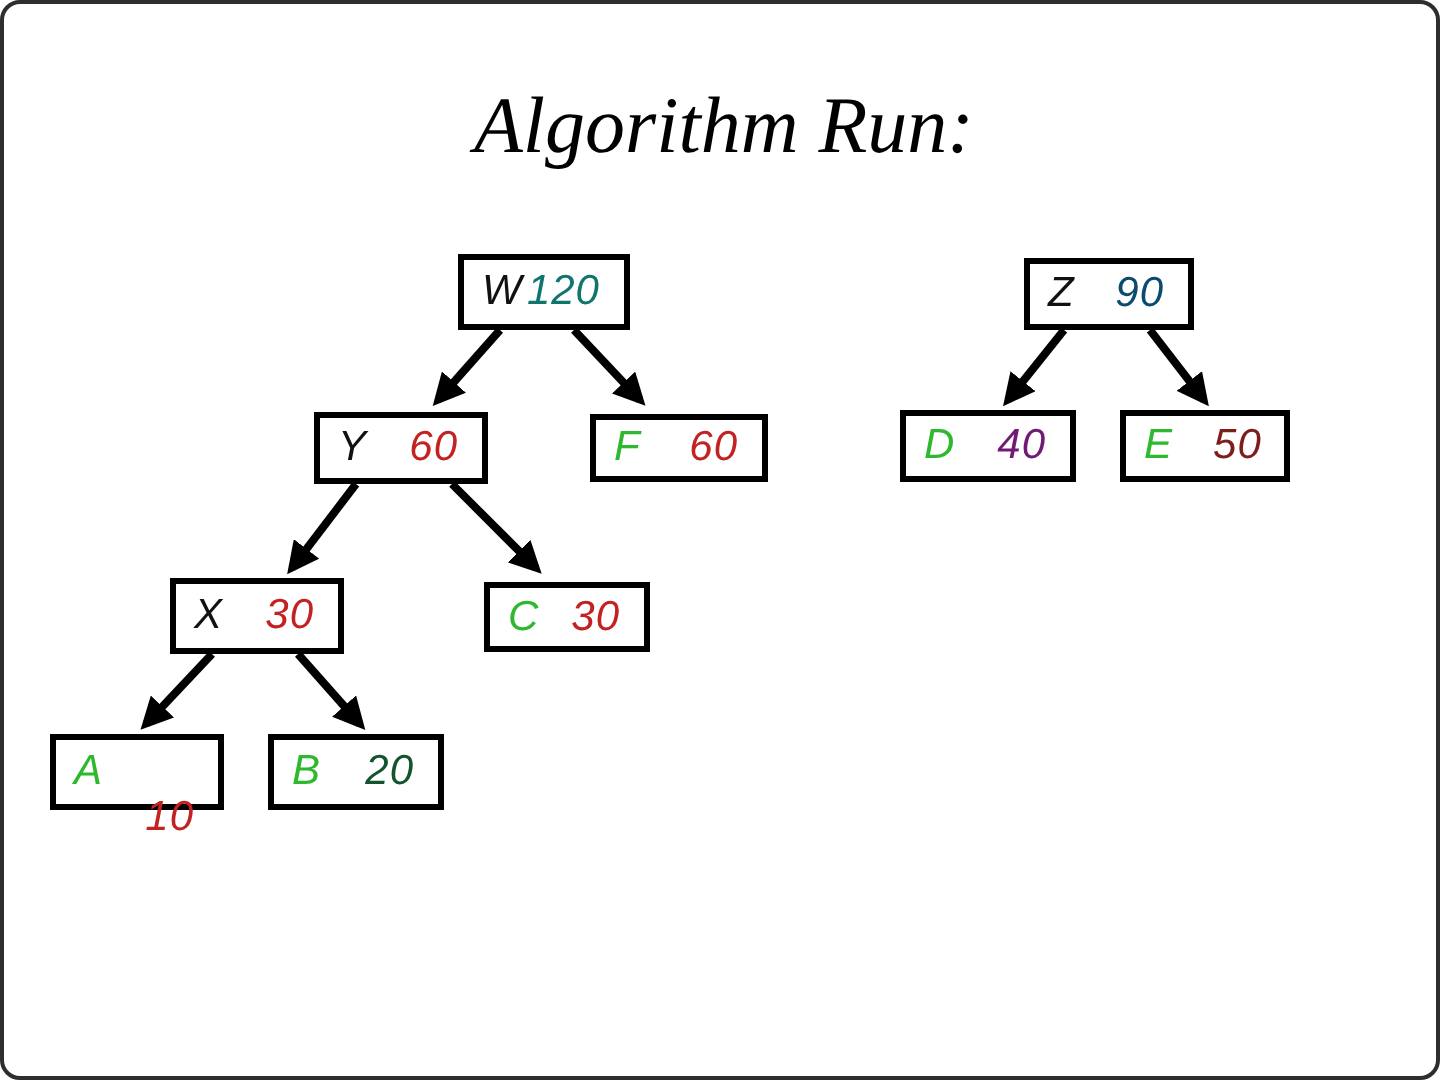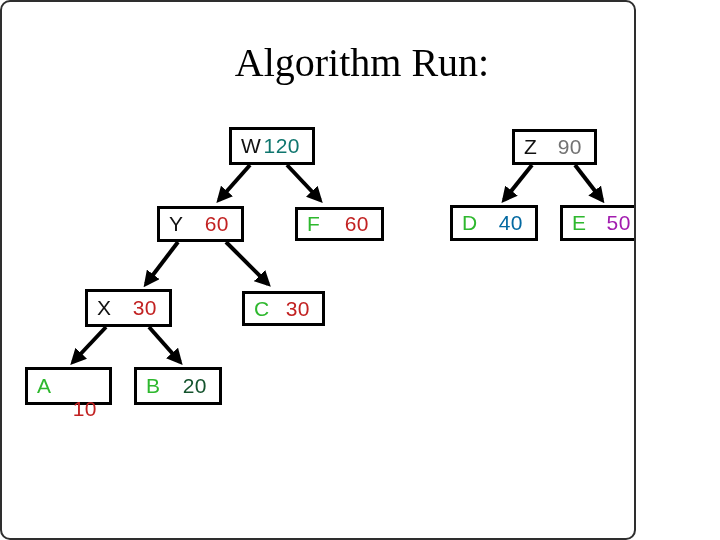--- a/index.html
+++ b/index.html
@@ -1,24 +1,25 @@
 <!DOCTYPE html>
 <html><head>
 <meta charset="utf-8">
 <style>
   html, body { margin: 0; padding: 0; background: #fff; }
   #slide {
     position: relative;
-    width: 636px; height: 540px;
+    width: 720px; height: 540px;
     box-sizing: border-box;
     background: #ffffff;
     border: 2px solid #2e2e2e;
     border-radius: 10px;
     overflow: hidden;
     font-family: "Liberation Sans", sans-serif;
+    font-style: italic;
   }
   #slide-title {
     position: absolute;
     left: 0; top: 38px; width: 720px;
     text-align: center;
     font-family: "Liberation Serif", "DejaVu Serif", serif;
     font-size: 40px;
     line-height: 1.15;
     color: #000000;
     white-space: nowrap;
@@ -61,37 +62,37 @@
       <line x1="147" y1="325" x2="178" y2="360" stroke="#000000" stroke-width="4" marker-end="url(#arrowhead)"></line>
     </svg>
 
   <div id="nodes">
       <div class="node" style="left: 227px; top: 125px; width: 86px; height: 38px;">
         <span class="key" style="color: rgb(17, 17, 17);">W</span>
         <span class="val" style="color: #0f766e;">120</span>
       </div>
       <div class="node" style="left: 510px; top: 127px; width: 85px; height: 36px;">
         <span class="key" style="color: rgb(17, 17, 17);">Z</span>
-        <span class="val" style="color: #737373;">90</span>
+        <span class="val" style="color: #0c4a6e;">90</span>
       </div>
       <div class="node" style="left: 155px; top: 204px; width: 87px; height: 36px;">
         <span class="key" style="color: rgb(17, 17, 17);">Y</span>
         <span class="val" style="color: rgb(194, 34, 34);">60</span>
       </div>
       <div class="node" style="left: 293px; top: 205px; width: 89px; height: 34px;">
         <span class="key" style="color: rgb(46, 184, 46);">F</span>
         <span class="val" style="color: rgb(194, 34, 34);">60</span>
       </div>
       <div class="node" style="left: 448px; top: 203px; width: 88px; height: 36px;">
         <span class="key" style="color: rgb(46, 184, 46);">D</span>
-        <span class="val" style="color: #0369a1;">40</span>
+        <span class="val" style="color: #701a75;">40</span>
       </div>
       <div class="node" style="left: 558px; top: 203px; width: 85px; height: 36px;">
         <span class="key" style="color: rgb(46, 184, 46);">E</span>
-        <span class="val" style="color: #a21caf; margin-left: 20px;">50</span>
+        <span class="val" style="color: #7f1d1d; margin-left: 20px;">50</span>
       </div>
       <div class="node" style="left: 83px; top: 287px; width: 87px; height: 38px;">
         <span class="key" style="color: rgb(17, 17, 17);">X</span>
         <span class="val" style="color: rgb(194, 34, 34);">30</span>
       </div>
       <div class="node" style="left: 240px; top: 289px; width: 83px; height: 35px;">
         <span class="key" style="color: rgb(46, 184, 46);">C</span>
         <span class="val" style="color: rgb(194, 34, 34);">30</span>
       </div>
       <div class="node" style="left: 23px; top: 365px; width: 87px; height: 38px;">

